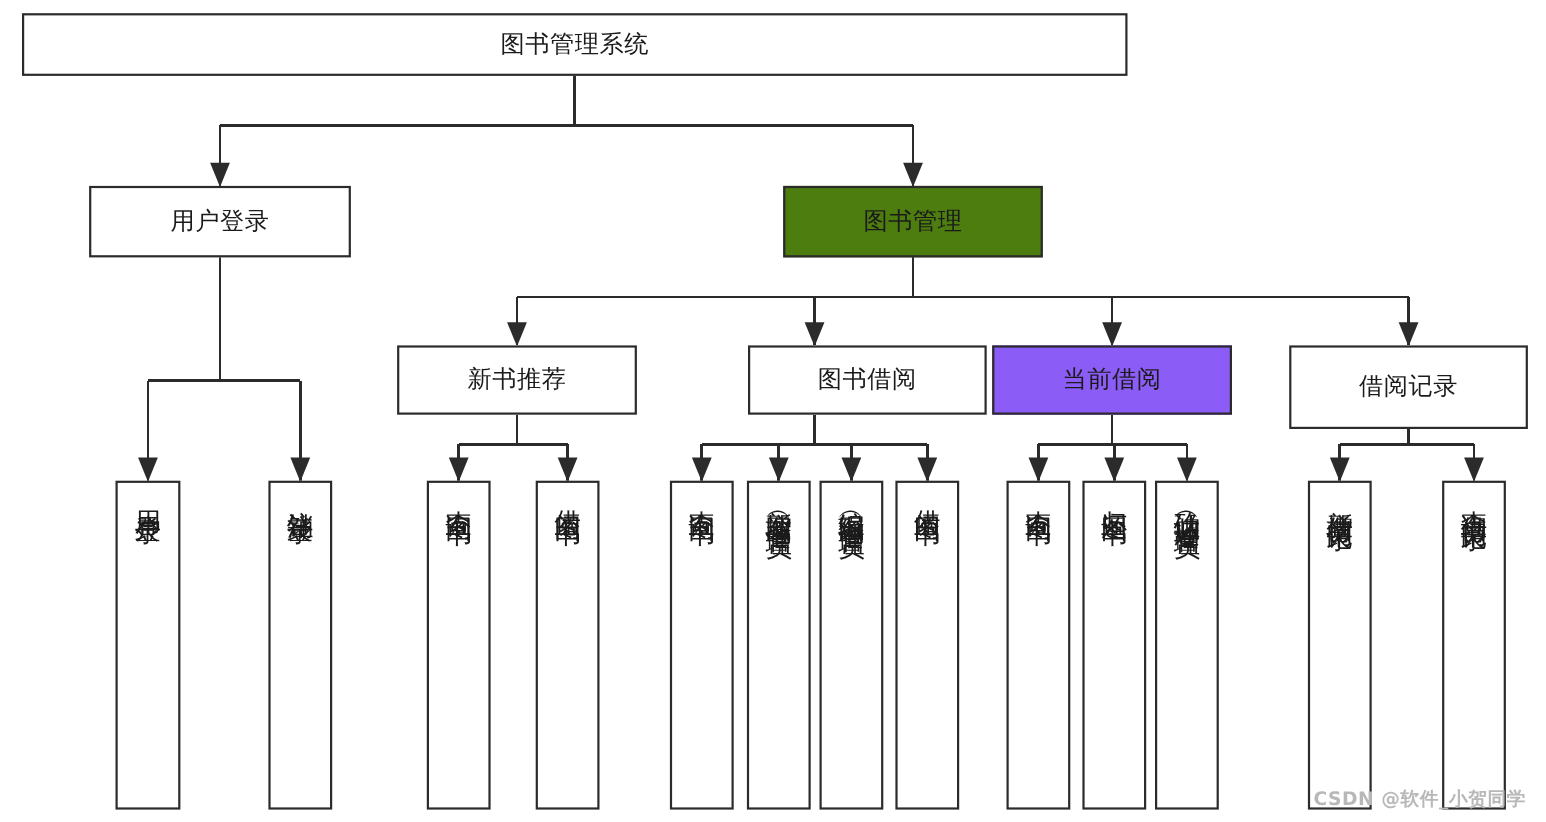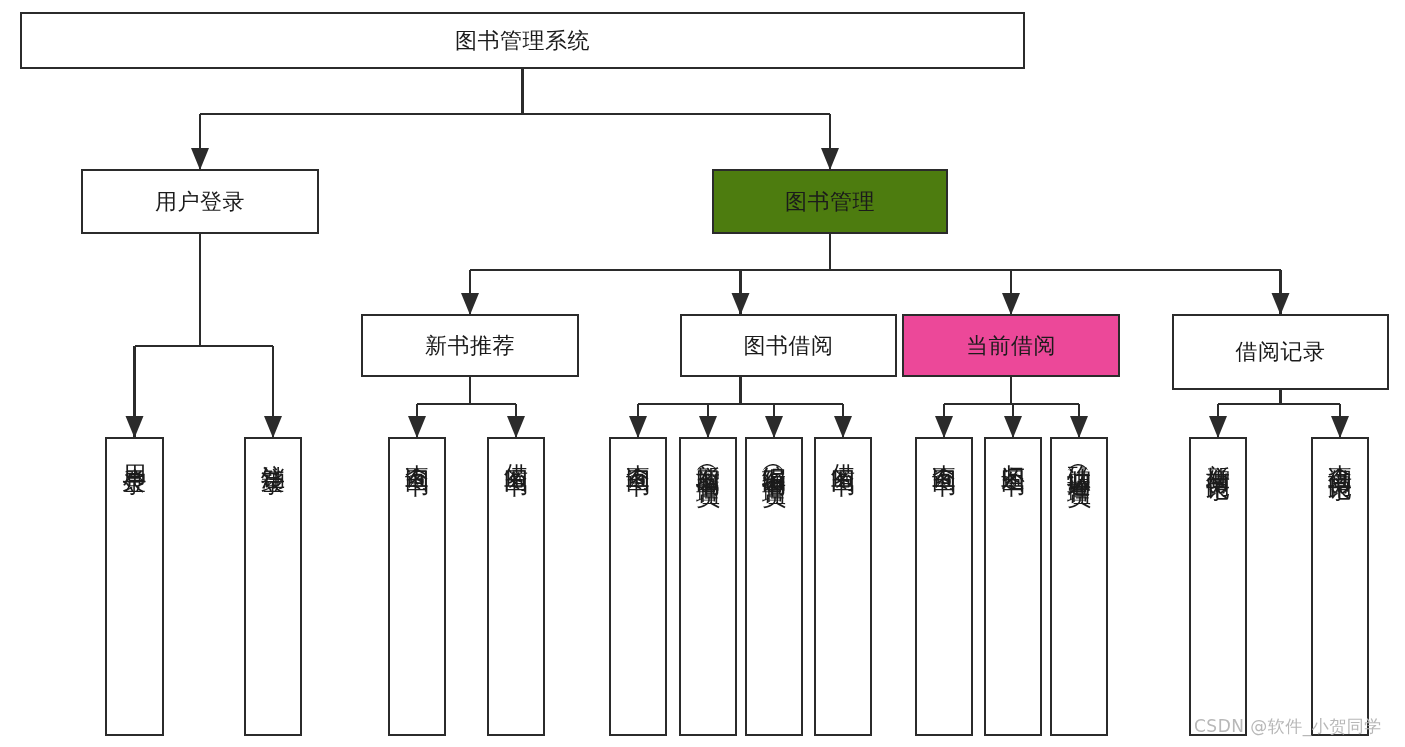--- a/index.html
+++ b/index.html
@@ -135,21 +135,21 @@
       </div>
       <div class="node horizontal" style="left: 712px; top: 169px; width: 236px; height: 65px; border-color: rgb(43, 43, 43); background: #4d7c0f;">
         <span class="node-label">图书管理</span>
       </div>
       <div class="node horizontal" style="left: 361px; top: 314px; width: 218px; height: 63px; border-color: rgb(43, 43, 43); background: rgb(255, 255, 255);">
         <span class="node-label">新书推荐</span>
       </div>
       <div class="node horizontal" style="left: 632px; top: 314px; width: 217px; height: 63px; border-color: rgb(43, 43, 43); background: rgb(255, 255, 255); margin-left: 48px;">
         <span class="node-label">图书借阅</span>
       </div>
-      <div class="node horizontal" style="left: 902px; top: 314px; width: 218px; height: 63px; border-color: rgb(43, 43, 43); background: #ec4899; align-items: center;">
+      <div class="node horizontal" style="left: 902px; top: 314px; width: 218px; height: 63px; border-color: rgb(43, 43, 43); background: #8b5cf6; align-items: center;">
         <span class="node-label">当前借阅</span>
       </div>
       <div class="node horizontal" style="left: 1172px; top: 314px; width: 217px; height: 76px; border-color: rgb(43, 43, 43); background: rgb(255, 255, 255);">
         <span class="node-label">借阅记录</span>
       </div>
       <div class="node vertical" style="left: 105px; top: 437px; width: 59px; height: 299px; border-color: rgb(43, 43, 43); background: rgb(255, 255, 255);">
         <span class="node-label">用户登录</span>
       </div>
       <div class="node vertical" style="left: 244px; top: 437px; width: 58px; height: 299px; border-color: rgb(43, 43, 43); background: rgb(255, 255, 255);">
         <span class="node-label">注销登录</span>
@@ -181,14 +181,14 @@
       <div class="node vertical" style="left: 1050px; top: 437px; width: 58px; height: 299px; border-color: rgb(43, 43, 43); background: rgb(255, 255, 255);">
         <span class="node-label">确认归还（管理员）</span>
       </div>
       <div class="node vertical" style="left: 1189px; top: 437px; width: 58px; height: 299px; border-color: rgb(43, 43, 43); background: rgb(255, 255, 255);">
         <span class="node-label">新增借阅记录</span>
       </div>
       <div class="node vertical" style="left: 1311px; top: 437px; width: 58px; height: 299px; border-color: rgb(43, 43, 43); background: rgb(255, 255, 255);">
         <span class="node-label">查询借阅记录</span>
       </div>
     </div>
-  <div class="watermark" style="left:1194px; top:715px;">CSDN @软件_小贺同学</div>
+  <div class="watermark" style="left:1194px; top:715px;font-weight:bold;">CSDN @软件_小贺同学</div>
 </div>
 
 </body></html>

